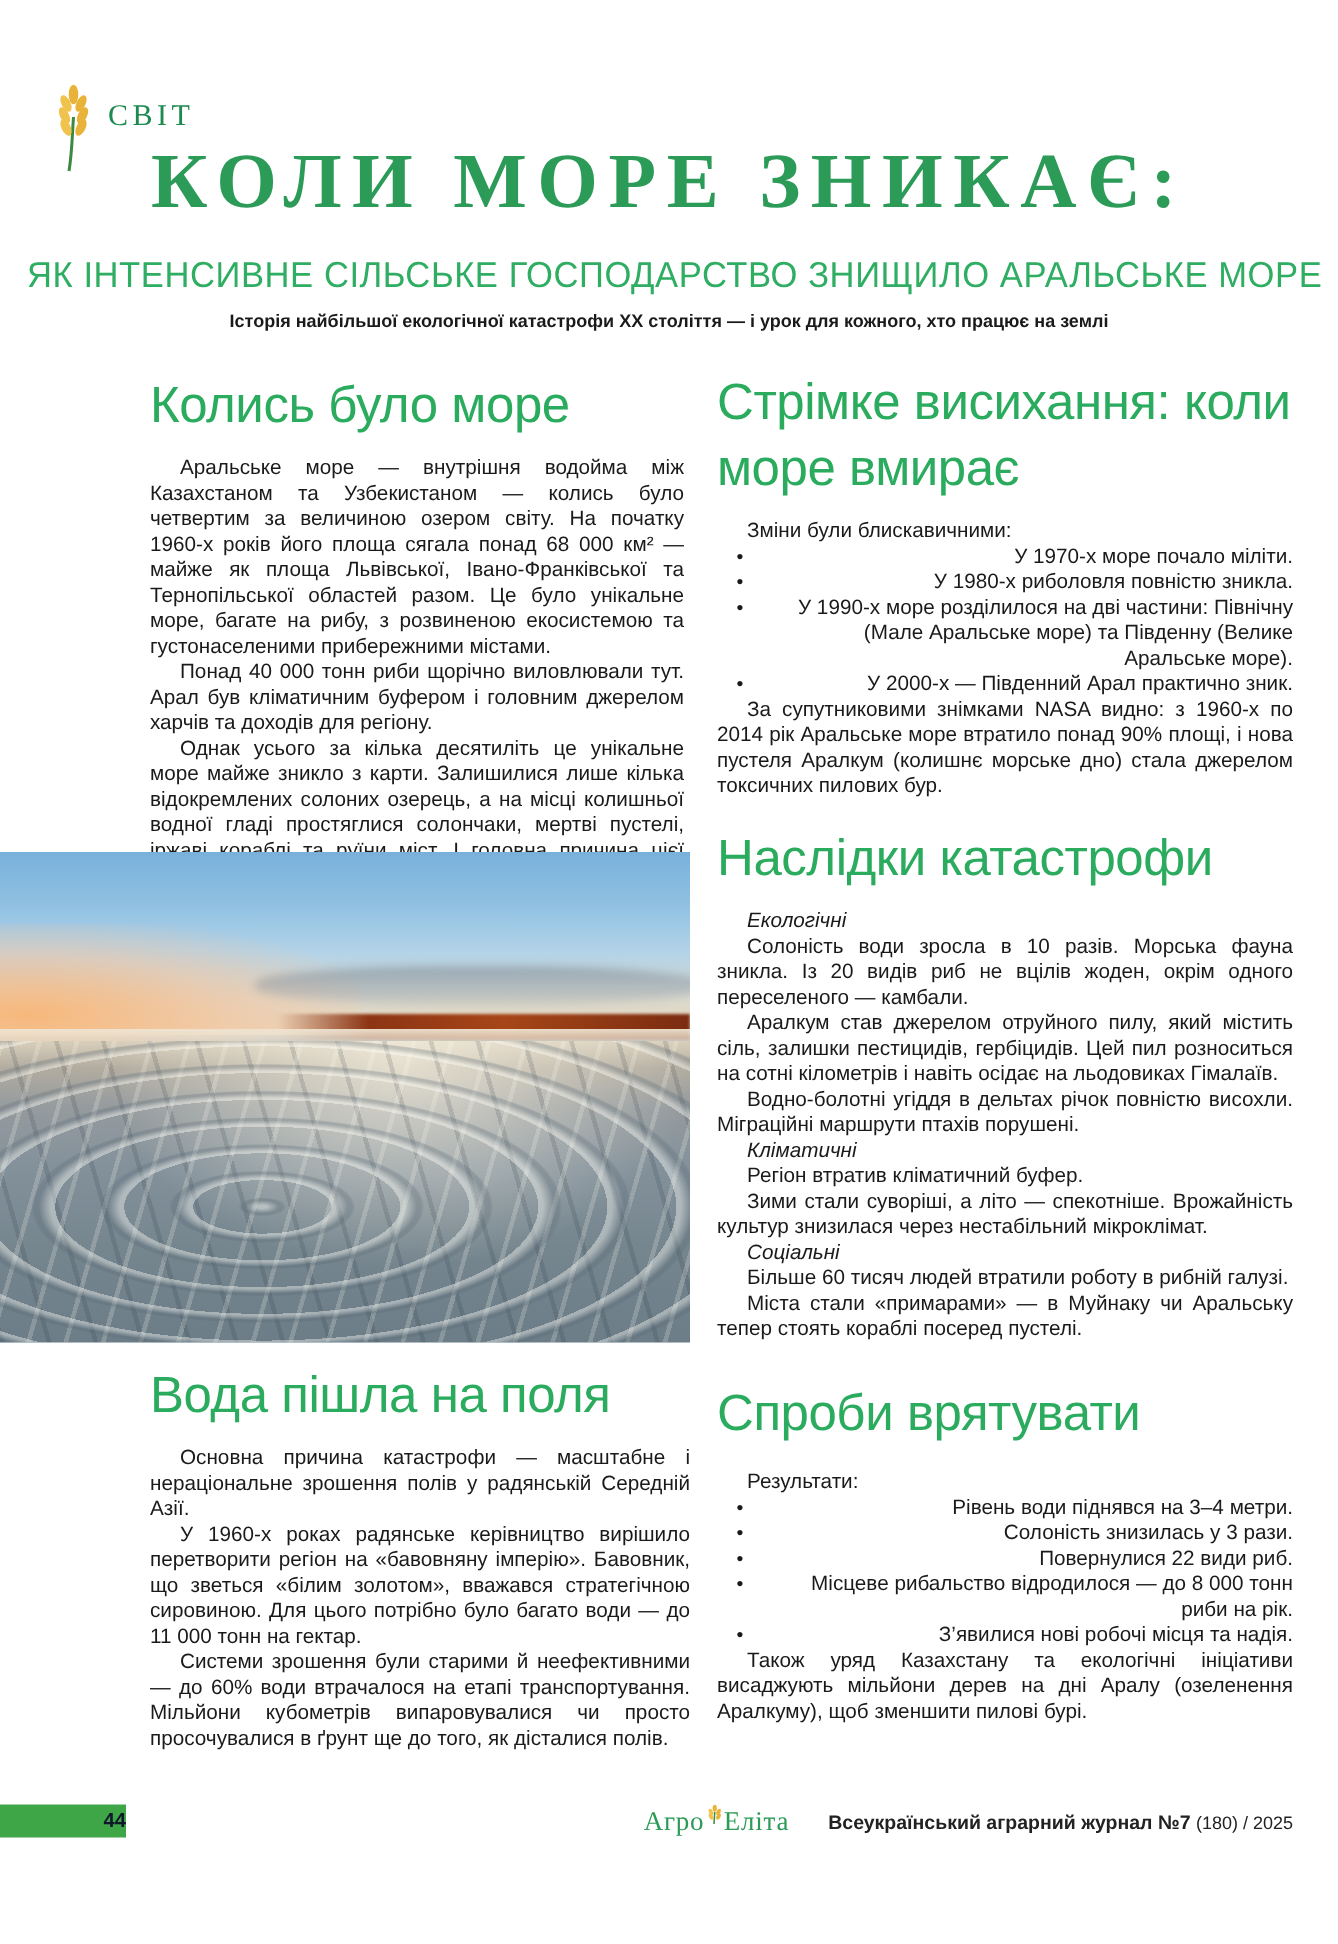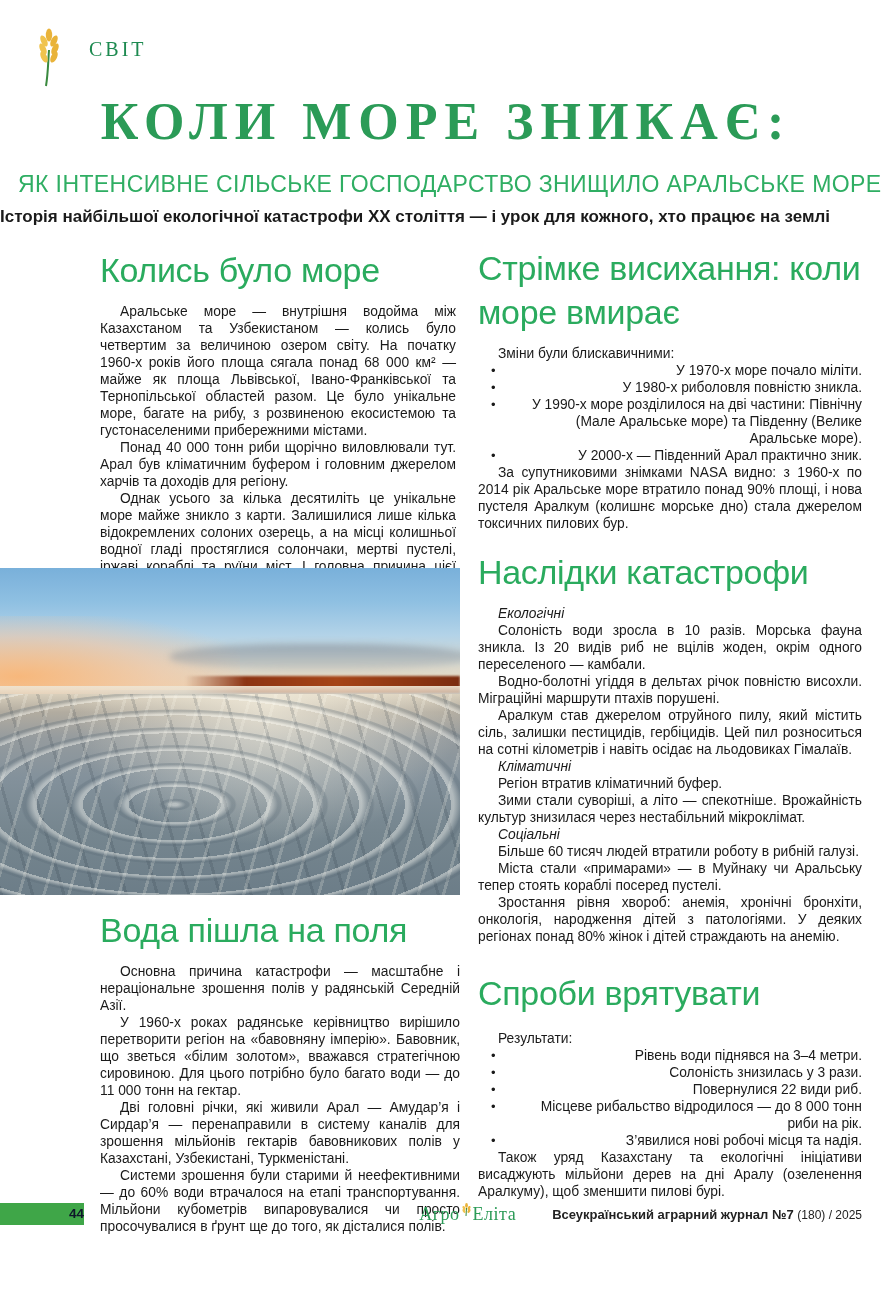--- a/index.html
+++ b/index.html
@@ -15,21 +15,21 @@
   .page{
     position:relative;
     width:892px;height:1296px;
     margin:0 auto;
     background:#ffffff;
     font-family:"Liberation Sans", sans-serif;
     color:var(--ink);
     overflow:hidden;
   }
   
-  .kicker{position:absolute;left:34px;top:28px;display:flex;align-items:flex-start;gap:25px;}
+  .kicker{position:absolute;left:34px;top:56px;display:flex;align-items:flex-start;gap:8px;}
   .kicker-label{
     font-family:"Liberation Serif", serif;
     color:var(--green-kicker);
     font-size:20px;letter-spacing:3px;margin-top:10px;
   }
   .main-title{
     position:absolute;left:0;right:0;top:92px;
     text-align:center;
     font-family:"Liberation Serif", serif;
     font-weight:700;
@@ -39,21 +39,21 @@
     white-space:nowrap;
   }
   .subtitle{
     position:absolute;left:0;right:0;top:170px;
     text-align:center;color:var(--green-sub);
     font-size:24px;letter-spacing:0.4px;white-space:nowrap;
   }
   .subtitle-inner{display:inline-block;transform:scaleX(0.96);transform-origin:center;}
   .lead{
     position:absolute;left:0;right:0;top:207px;
-    font-size:17px;font-weight:bold;white-space:nowrap;
+    text-align:center;font-size:12px;font-weight:bold;white-space:nowrap;
   }
   
   .col{position:absolute;font-size:13.8px;line-height:17px;text-align:justify;}
   .col-left-1{left:100px;top:248px;width:356px;}
   .col-left-2{left:100px;top:908px;width:360px;}
   .col-right{left:478px;top:246px;width:384px;}
   h2{
     font-weight:400;
     color:var(--green-heading);
     font-size:34px;line-height:44px;
@@ -116,21 +116,21 @@
   }
   
   .page-num{
     position:absolute;left:0;top:1203px;width:84px;height:22px;
     background:var(--green-footer);
     color:#0f172a;font-weight:bold;font-size:13.5px;line-height:22px;
     text-align:right;
   }
   .footer-right{
     position:absolute;right:30px;top:1202px;height:24px;
-    display:flex;align-items:center;gap:36px;
+    display:flex;align-items:center;gap:26px;
   }
   .brand{
     font-family:"Liberation Serif", serif;
     color:var(--green-title);
     font-size:18px;letter-spacing:0.5px;
     display:flex;align-items:center;
   }
   .brand .mini-wheat{margin:0 1px;position:relative;top:-3px;}
   .journal-line{font-size:13px;font-weight:bold;color:#222;}
   .journal-line .issue{font-weight:normal;font-size:12px;}
@@ -175,47 +175,45 @@
     <div class="clouds"></div>
     <div class="ridge"></div>
     <div class="haze"></div>
     <div class="ground"></div>
   </div>
 
   <div class="col col-left-2">
     <h2>Вода пішла на поля</h2>
     <p class="body">Основна причина катастрофи — масштабне і нераціональне зрошення полів у радянській Середній Азії.</p>
     <p class="body">У 1960-х роках радянське керівництво вирішило перетворити регіон на «бавовняну імперію». Бавовник, що зветься «білим золотом», вважався стратегічною сировиною. Для цього потрібно було багато води — до 11 000 тонн на гектар.</p>
-    <p class="body">Дві головні річки, які живили Арал — Амудар’я і Сирдар’я — перенаправили в систему каналів для зрошення мільйонів гектарів бавовникових полів у Казахстані, Узбекистані, Туркменістані.</p>
     <p class="body">Системи зрошення були старими й неефективними — до 60% води втрачалося на етапі транспортування. Мільйони кубометрів випаровувалися чи просто просочувалися в ґрунт ще до того, як дісталися полів.</p>
   </div>
 
   <div class="col col-right">
     <h2>Стрімке висихання: коли море вмирає</h2>
     <p class="intro">Зміни були блискавичними:</p>
     <ul class="dots">
       <li>У 1970-х море почало міліти.</li>
       <li>У 1980-х риболовля повністю зникла.</li>
       <li>У 1990-х море розділилося на дві частини: Північну (Мале Аральське море) та Південну (Велике Аральське море).</li>
       <li>У 2000-х — Південний Арал практично зник.</li>
     </ul>
     <p class="body">За супутниковими знімками NASA видно: з 1960-х по 2014 рік Аральське море втратило понад 90% площі, і нова пустеля Аралкум (колишнє морське дно) стала джерелом токсичних пилових бур.</p>
 
     <h2 class="mt">Наслідки катастрофи</h2>
     <p class="ital">Екологічні</p>
     <p class="body">Солоність води зросла в 10 разів. Морська фауна зникла. Із 20 видів риб не вцілів жоден, окрім одного переселеного — камбали.</p>
+    <p class="body">Аралкум став джерелом отруйного пилу, який містить сіль, залишки пестицидів, гербіцидів. Цей пил розноситься на сотні кілометрів і навіть осідає на льодовиках Гімалаїв.</p>
     <p class="body">Водно-болотні угіддя в дельтах річок повністю висохли. Міграційні маршрути птахів порушені.</p>
-    <p class="body">Аралкум став джерелом отруйного пилу, який містить сіль, залишки пестицидів, гербіцидів. Цей пил розноситься на сотні кілометрів і навіть осідає на льодовиках Гімалаїв.</p>
     <p class="ital">Кліматичні</p>
     <p class="body">Регіон втратив кліматичний буфер.</p>
     <p class="body">Зими стали суворіші, а літо — спекотніше. Врожайність культур знизилася через нестабільний мікроклімат.</p>
     <p class="ital">Соціальні</p>
     <p class="body">Більше 60 тисяч людей втратили роботу в рибній галузі.</p>
     <p class="body">Міста стали «примарами» — в Муйнаку чи Аральську тепер стоять кораблі посеред пустелі.</p>
-    <p class="body">Зростання рівня хвороб: анемія, хронічні бронхіти, онкологія, народження дітей з патологіями. У деяких регіонах понад 80% жінок і дітей страждають на анемію.</p>
 
     <h2 class="mt-lg">Спроби врятувати</h2>
     <p class="intro">Результати:</p>
     <ul class="dots">
       <li>Рівень води піднявся на 3–4 метри.</li>
       <li>Солоність знизилась у 3 рази.</li>
       <li>Повернулися 22 види риб.</li>
       <li>Місцеве рибальство відродилося — до 8 000 тонн риби на рік.</li>
       <li>З’явилися нові робочі місця та надія.</li>
     </ul>

